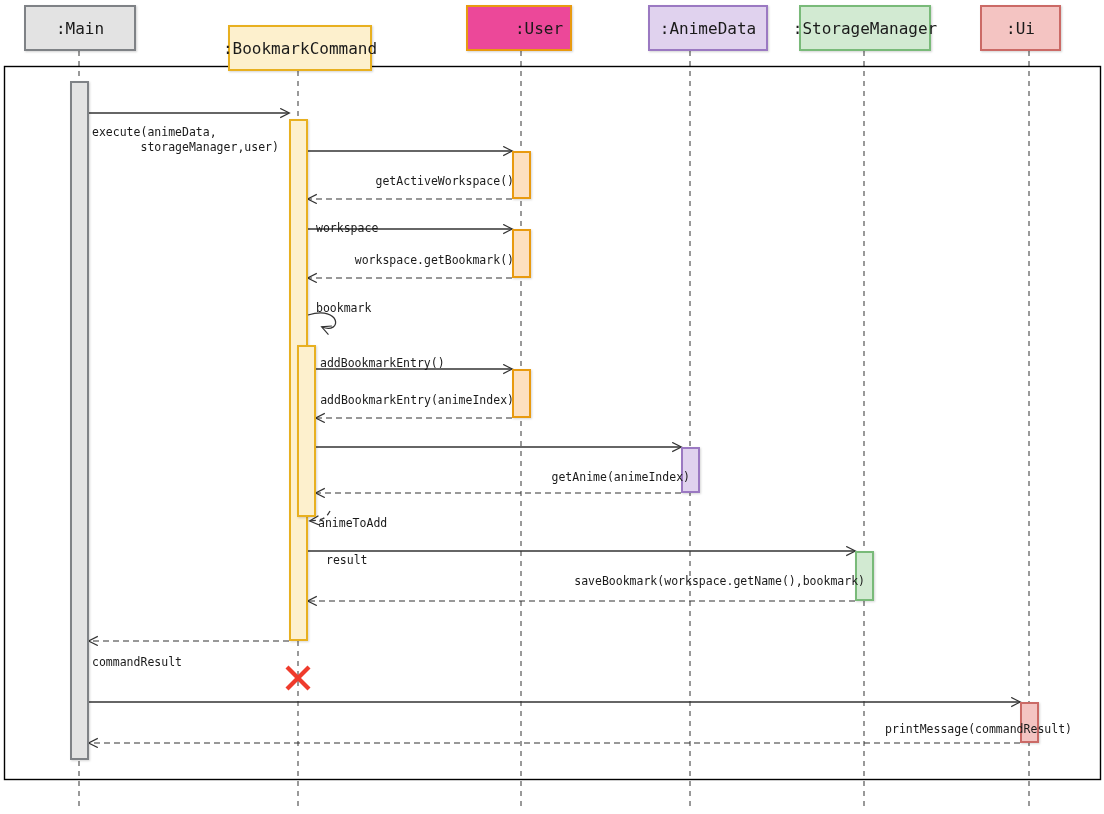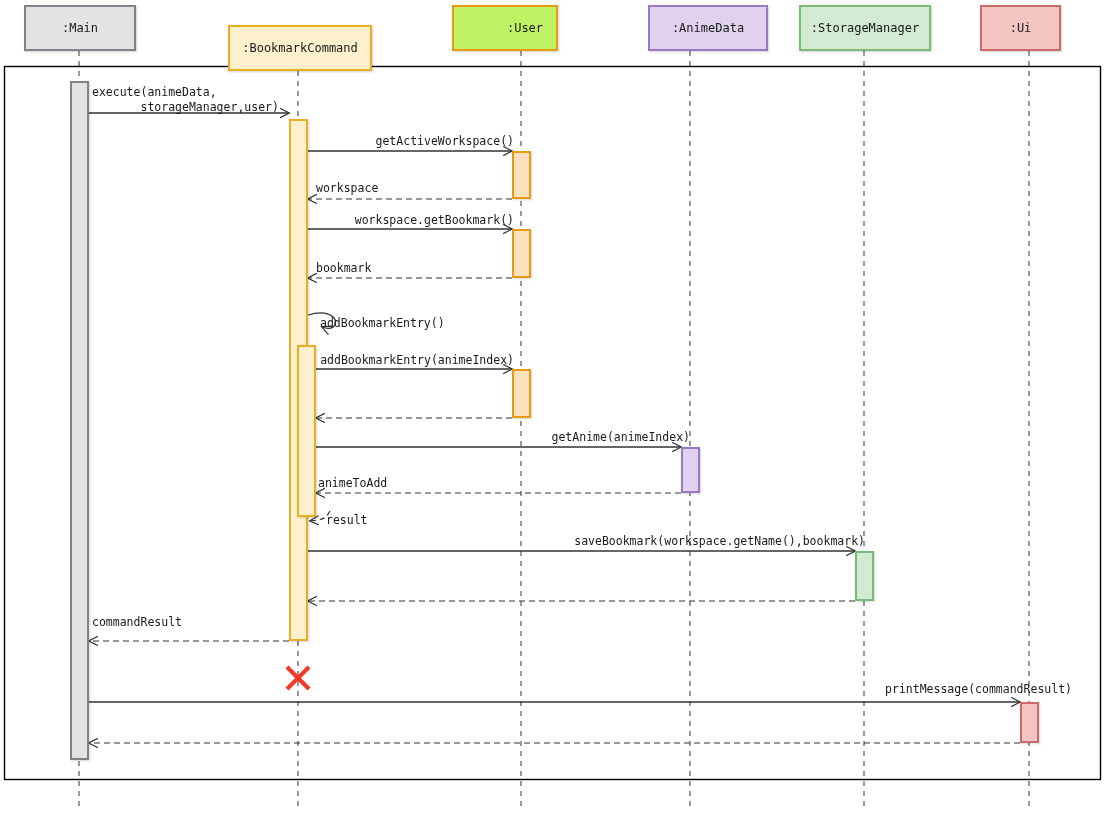--- a/index.html
+++ b/index.html
@@ -25,31 +25,32 @@
     height: 814px;
   }
   .participant-box {
     position: absolute;
     box-sizing: border-box;
     border-width: 2px;
     border-style: solid;
     display: flex;
     align-items: center;
     justify-content: center;
-    font-size: 12px;
+    font-size: 16px;
     color: #1a1a1a;
     letter-spacing: 0px;
     box-shadow: 1px 1px 2px rgba(0,0,0,0.18);
   }
   .msg-label {
     position: absolute;
     font-size: 11.5px;
     color: #1a1a1a;
     white-space: pre;
     line-height: 15px;
+    margin-top: 40px;
   }
   .msg-label.right {
     text-align: right;
   }
   .msg-label.center {
     text-align: right;
   }
   .activation {
     position: absolute;
     box-sizing: border-box;
@@ -101,21 +102,21 @@
       <line x1="1020" y1="743" x2="89" y2="743" stroke="#333333" stroke-width="1.2" stroke-dasharray="6,4" marker-end="url(#ah-open)"></line>
     </svg>
 
   <div id="participants">
       <div class="participant-box" style="left: 24px; top: 5px; width: 112px; height: 46px; background: rgb(227, 227, 227); border-color: rgb(127, 130, 134);">
         <span>:Main</span>
       </div>
       <div class="participant-box" style="left: 228px; top: 5px; width: 144px; height: 46px; background: rgb(253, 240, 205); border-color: rgb(232, 176, 32); margin-top: 20px;">
         <span>:BookmarkCommand</span>
       </div>
-      <div class="participant-box" style="left: 452px; top: 5px; width: 106px; height: 46px; background: #bef264; border-color: rgb(232, 154, 16); padding-left: 40px;">
+      <div class="participant-box" style="left: 466px; top: 5px; width: 106px; height: 46px; background: #ec4899; border-color: rgb(232, 154, 16); padding-left: 40px;">
         <span>:User</span>
       </div>
       <div class="participant-box" style="left: 648px; top: 5px; width: 120px; height: 46px; background: rgb(224, 210, 238); border-color: rgb(155, 121, 194);">
         <span>:AnimeData</span>
       </div>
       <div class="participant-box" style="left: 799px; top: 5px; width: 132px; height: 46px; background: rgb(210, 234, 210); border-color: rgb(121, 186, 121);">
         <span>:StorageManager</span>
       </div>
       <div class="participant-box" style="left: 980px; top: 5px; width: 81px; height: 46px; background: rgb(244, 196, 194); border-color: rgb(203, 106, 102);">
         <span>:Ui</span>

